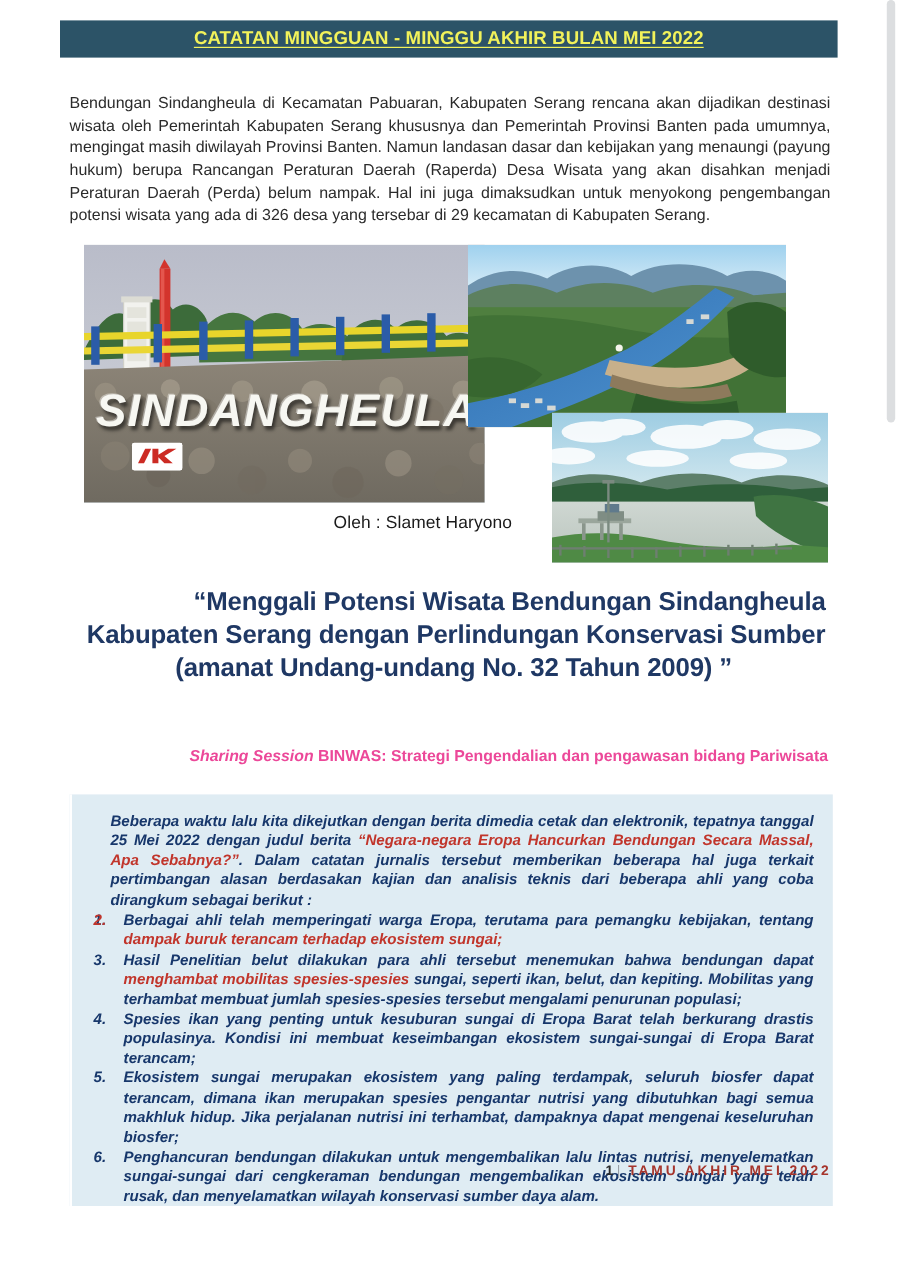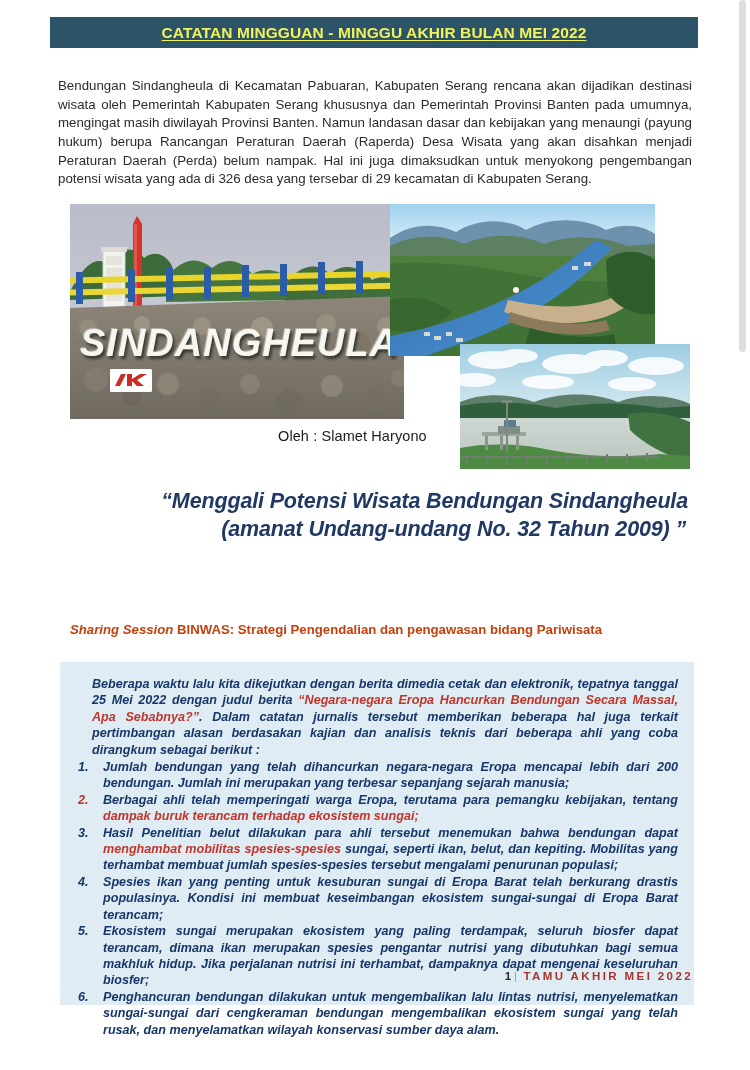--- a/index.html
+++ b/index.html
@@ -150,35 +150,35 @@
     left: 70px;
     top: 488px;
     width: 620px;
     text-align: center;
     color: #1f3864;
     font-size: 21.5px;
     font-weight: bold;
     line-height: 27.5px;
     letter-spacing: -0.15px;
   }
-  .title-line { display: block; white-space: nowrap; font-style: italic; }
+  .title-line { display: block; white-space: nowrap; }
   .title-l1 { text-align: right; padding-right: 2px; }
   .title-l2 { text-align: center; }
   .title-l3 { text-align: center; }
-  .title-l4 { text-align: right; padding-right: 4px; }
+  .title-l4 { padding-right: 4px; }
 
   .subtitle {
     position: absolute;
     left: 70px;
     top: 622px;
     width: 620px;
-    text-align: left;
+    text-align: right;
     font-size: 13.2px;
     font-weight: bold;
-    color: #c2410c;
+    color: #ec4899;
   }
   .subtitle em { font-style: italic; }
 
   
   .callout {
     position: absolute;
     left: 58px;
     top: 662px;
     width: 636px;
     height: 343px;
@@ -432,33 +432,34 @@
           <rect x="0" y="112" width="200" height="2"></rect>
         </g>
       </svg>
     </div>
   </div>
 
   <div class="byline">Oleh : Slamet Haryono</div>
 
   <div class="title-block">
     <span class="title-line title-l1">“Menggali Potensi Wisata Bendungan Sindangheula</span>
+    <span class="title-line title-l2">Kabupaten Serang dengan Perlindungan Konservasi Sumber</span>
     <span class="title-line title-l4">(amanat Undang-undang No. 32 Tahun 2009)  ”</span>
   </div>
 
   <div class="subtitle">
     <em>Sharing  Session</em><span>  BINWAS: Strategi Pengendalian dan pengawasan bidang Pariwisata</span>
   </div>
 
   <div class="callout">
     <p class="callout-para">
       <span>Beberapa waktu lalu kita dikejutkan dengan berita dimedia cetak dan elektronik, tepatnya tanggal 25 Mei 2022 dengan judul berita </span><span class="red">“Negara-negara Eropa Hancurkan Bendungan Secara Massal, Apa Sebabnya?”</span><span>. Dalam catatan jurnalis tersebut memberikan beberapa hal juga terkait pertimbangan alasan berdasakan kajian dan analisis teknis dari beberapa ahli yang coba dirangkum sebagai berikut :</span>
     </p>
     <ol class="callout-list" id="callout-list">
-        <li><span class="num">1.</span><span>Jumlah bendungan yang telah dihancurkan negara-negara Eropa mencapai lebih dari 200 bendungan. Jumlah ini merupakan yang terbesar sepanjang sejarah manusia;</span></li>
+        <li><span class="num">1.</span></li>
         <li class="red-num"><span class="num">2.</span><span>Berbagai ahli telah memperingati warga Eropa, terutama para pemangku kebijakan, tentang </span><span class="red">dampak buruk terancam terhadap ekosistem sungai;</span></li>
         <li><span class="num">3.</span><span>Hasil Penelitian belut dilakukan para ahli tersebut menemukan bahwa bendungan dapat </span><span class="red">menghambat mobilitas  spesies-spesies </span><span>sungai, seperti ikan, belut, dan kepiting. Mobilitas yang terhambat membuat jumlah spesies-spesies tersebut mengalami penurunan populasi;</span></li>
         <li><span class="num">4.</span><span>Spesies ikan yang penting untuk kesuburan sungai di Eropa Barat telah berkurang drastis populasinya. Kondisi ini membuat keseimbangan ekosistem sungai-sungai di Eropa Barat terancam;</span></li>
         <li><span class="num">5.</span><span>Ekosistem sungai merupakan ekosistem yang paling terdampak, seluruh biosfer dapat terancam, dimana ikan merupakan spesies pengantar nutrisi yang dibutuhkan bagi semua makhluk hidup. Jika perjalanan nutrisi ini terhambat, dampaknya dapat mengenai keseluruhan biosfer;</span></li>
         <li><span class="num">6.</span><span>Penghancuran bendungan dilakukan untuk mengembalikan lalu lintas nutrisi, menyelematkan sungai-sungai dari cengkeraman bendungan mengembalikan ekosistem sungai yang telah rusak, dan menyelamatkan wilayah konservasi sumber daya alam.</span></li>
       </ol>
   </div>
 
   <div class="footer">
     <span class="pageno">1</span><span class="bar">|</span><span>TAMU AKHIR MEI 2022</span>

